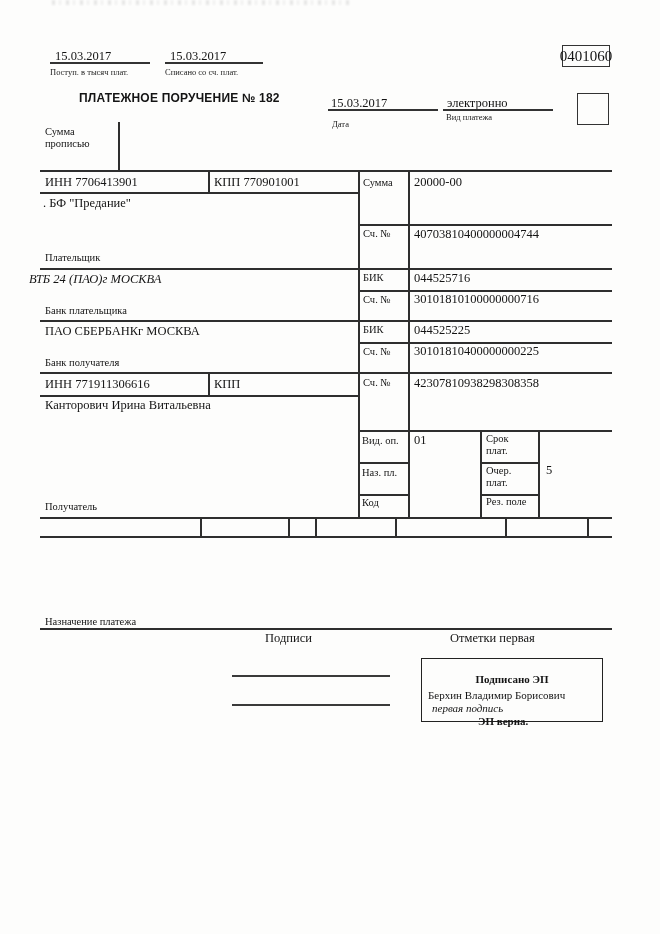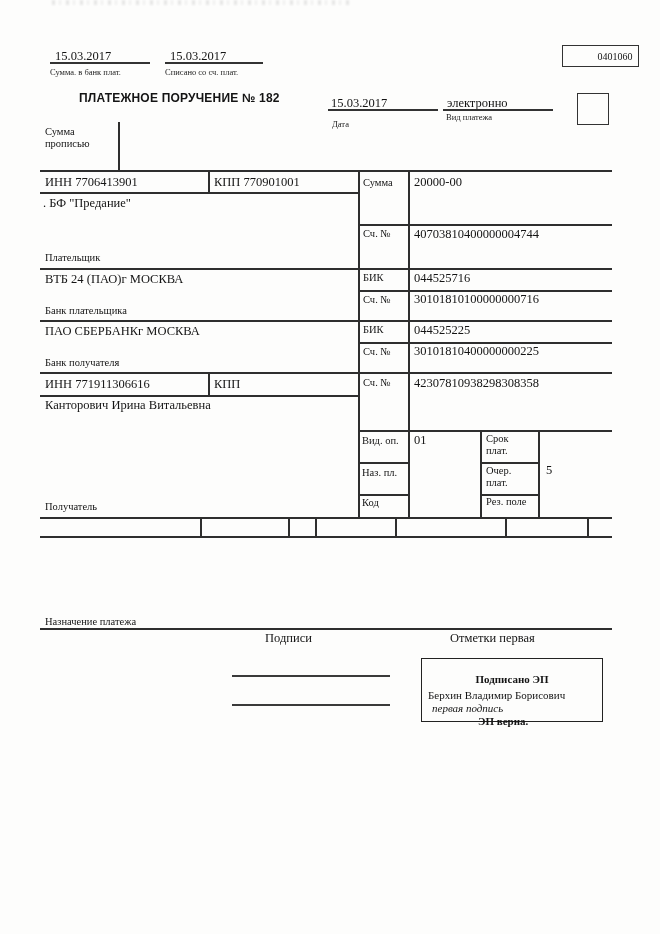--- a/index.html
+++ b/index.html
@@ -19,21 +19,21 @@
   .val{font-size:12.5px;}
   .wrap{white-space:normal;}
   .title{
     font-family:"Liberation Sans","DejaVu Sans",sans-serif;
     font-weight:bold;font-size:12px;letter-spacing:.2px;margin-left:24px;
   }
   .hl{position:absolute;height:2px;background:#2e2e2e;}
   .vl{position:absolute;width:2px;background:#2e2e2e;}
   .uline{position:absolute;height:1.5px;background:#333;}
   .box{position:absolute;border:1.5px solid #333;background:transparent;}
-  .code-box{display:flex;align-items:center;justify-content:center;font-size:10px;padding-left:29px;}
+  .code-box{display:flex;align-items:center;justify-content:center;font-size:15px;}
   .stamp-blue{
     position:absolute;left:54px;top:630px;width:178px;height:126px;
     border:2px solid var(--stamp_blue,#2a2aad);box-sizing:border-box;
   }
   .stamp-blue .bl{
     position:absolute;left:5px;white-space:nowrap;
     font-size:10.5px;font-weight:bold;color:var(--stamp_blue,#2a2aad);
   }
   .stamp-ep{
     position:absolute;left:421px;top:658px;width:182px;height:64px;
@@ -49,21 +49,21 @@
 </style>
 </head>
 <body>
 
 <div class="page">
 
   <div class="artifact"></div>
 
   <div class="t val" style="left:55px;top:49px;">15.03.2017</div>
   <i class="uline" style="left:50px;top:62px;width:100px;"></i>
-  <div class="t small" style="left:50px;top:68px;">Сумма. в банк плат.</div>
+  <div class="t small" style="left:50px;top:68px;">Поступ. в тысяч плат.</div>
 
   <div class="t val" style="left:170px;top:49px;">15.03.2017</div>
   <i class="uline" style="left:165px;top:62px;width:98px;"></i>
   <div class="t small" style="left:165px;top:68px;">Списано со сч. плат.</div>
 
   <div class="box code-box" style="left:562px;top:45px;width:46px;height:20px;">
     <span>0401060</span>
   </div>
 
   <div class="t title" style="left:55px;top:92px;">ПЛАТЕЖНОЕ ПОРУЧЕНИЕ № 182</div>
@@ -114,21 +114,21 @@
 
   <div class="t val" style="left:45px;top:175px;">ИНН 7706413901</div>
   <div class="t val" style="left:214px;top:175px;">КПП 770901001</div>
   <div class="t val" style="left:43px;top:196px;">. БФ "Предание"</div>
   <div class="t cell" style="left:363px;top:177px;">Сумма</div>
   <div class="t val" style="left:414px;top:175px;">20000-00</div>
   <div class="t cell" style="left:363px;top:228px;">Сч. №</div>
   <div class="t val" style="left:414px;top:227px;">40703810400000004744</div>
   <div class="t cell" style="left:45px;top:252px;">Плательщик</div>
 
-  <div class="t val" style="left:45px;top:272px;">ВТБ 24 (ПАО)г МОСКВА</div>
+  <div class="t val" style="left:29px;top:272px;font-style:italic;">ВТБ 24 (ПАО)г МОСКВА</div>
   <div class="t cell" style="left:363px;top:272px;">БИК</div>
   <div class="t val" style="left:414px;top:271px;">044525716</div>
   <div class="t cell" style="left:363px;top:294px;">Сч. №</div>
   <div class="t val" style="left:414px;top:292px;">30101810100000000716</div>
   <div class="t cell" style="left:45px;top:305px;">Банк плательщика</div>
 
   <div class="t val" style="left:45px;top:324px;">ПАО СБЕРБАНКг МОСКВА</div>
   <div class="t cell" style="left:363px;top:324px;">БИК</div>
   <div class="t val" style="left:414px;top:323px;">044525225</div>
   <div class="t cell" style="left:363px;top:346px;">Сч. №</div>

